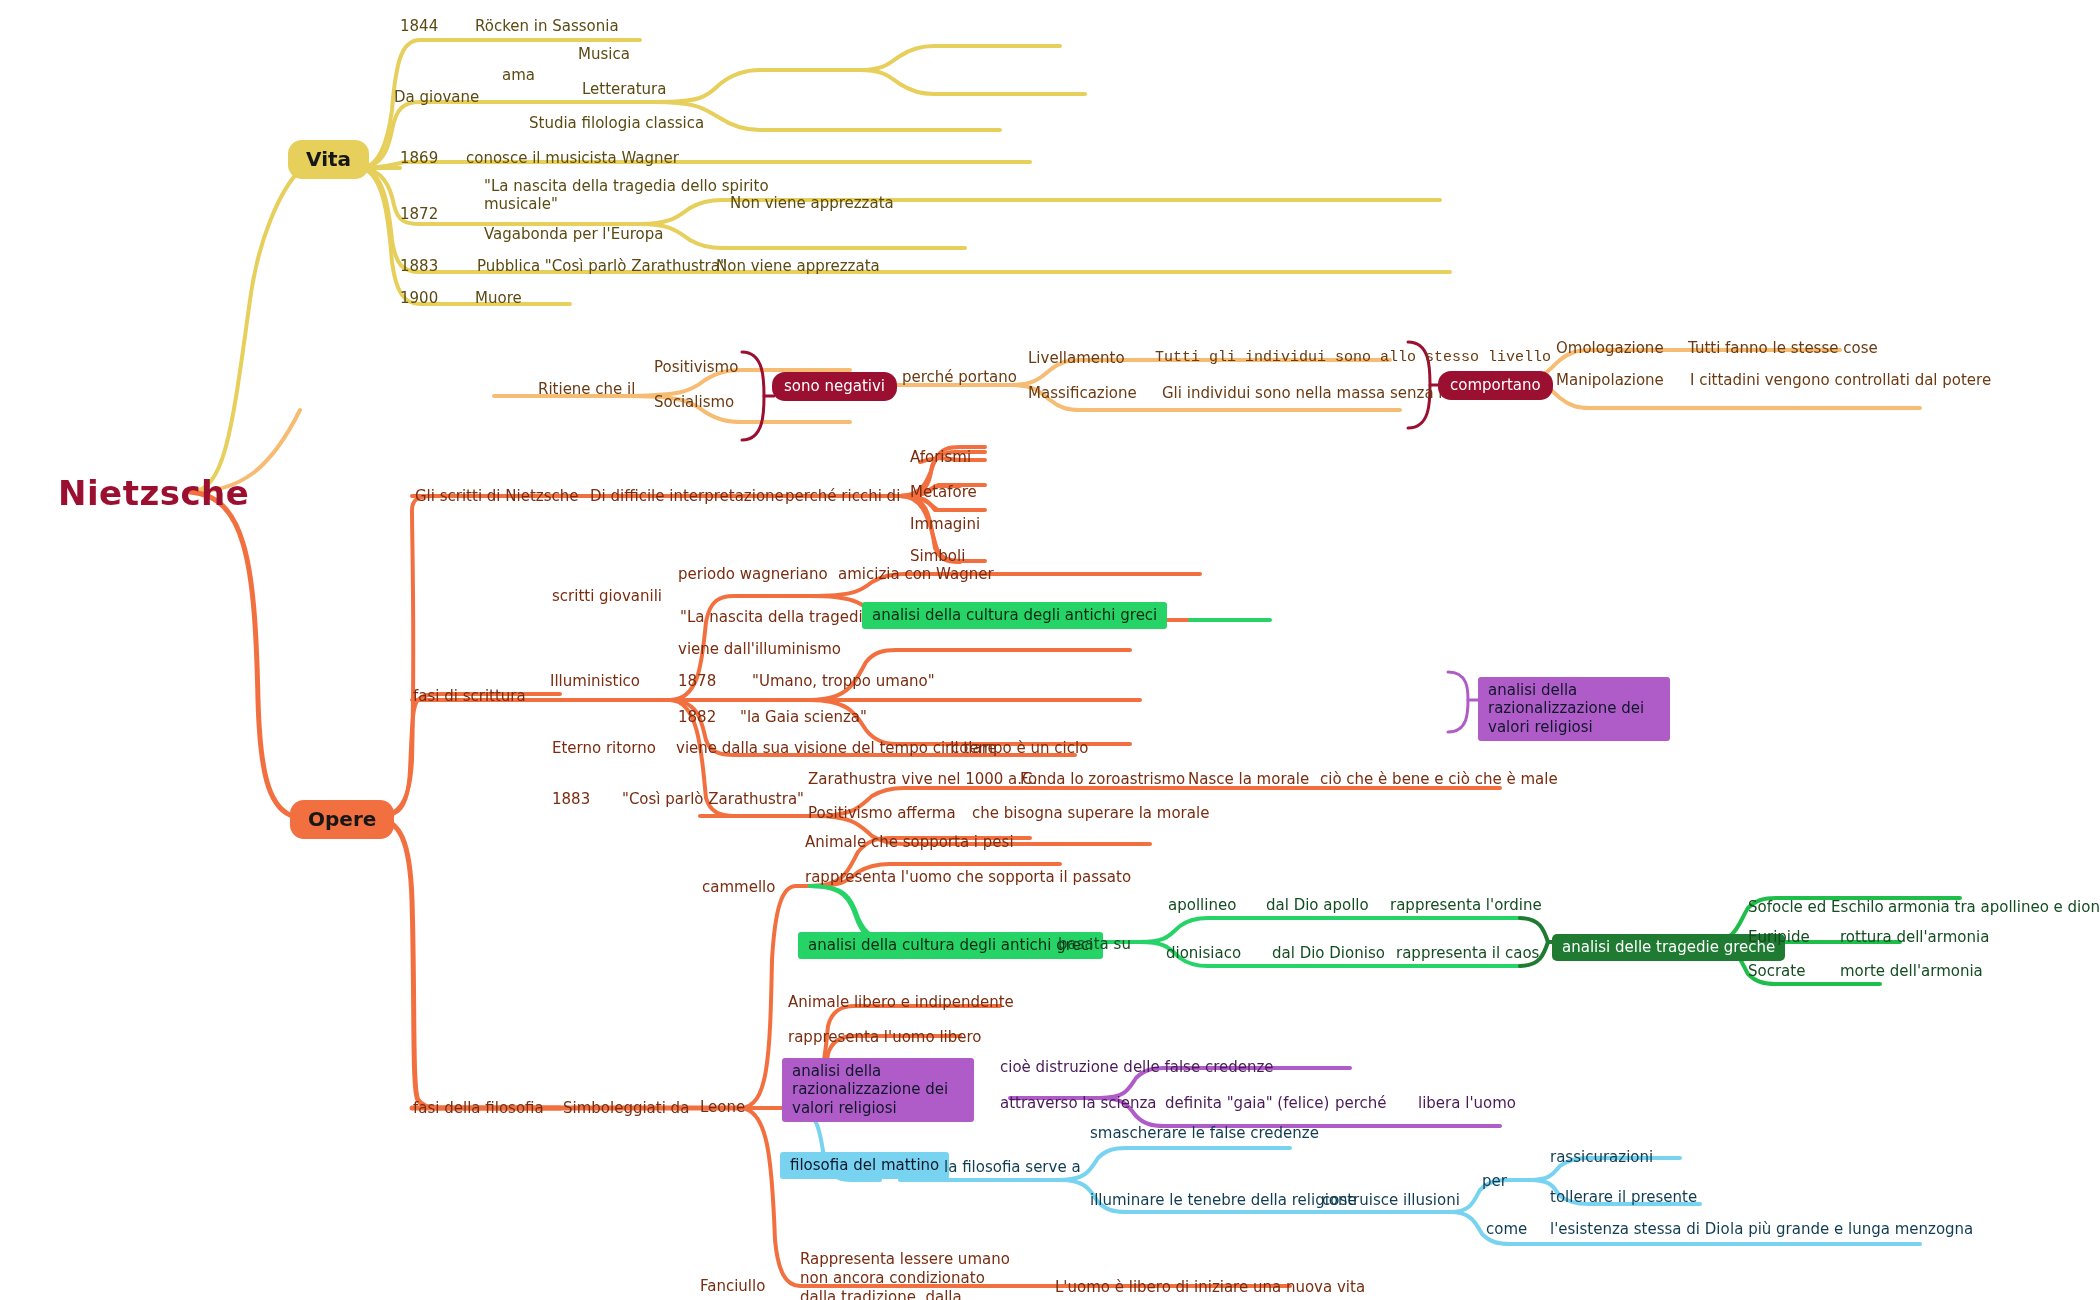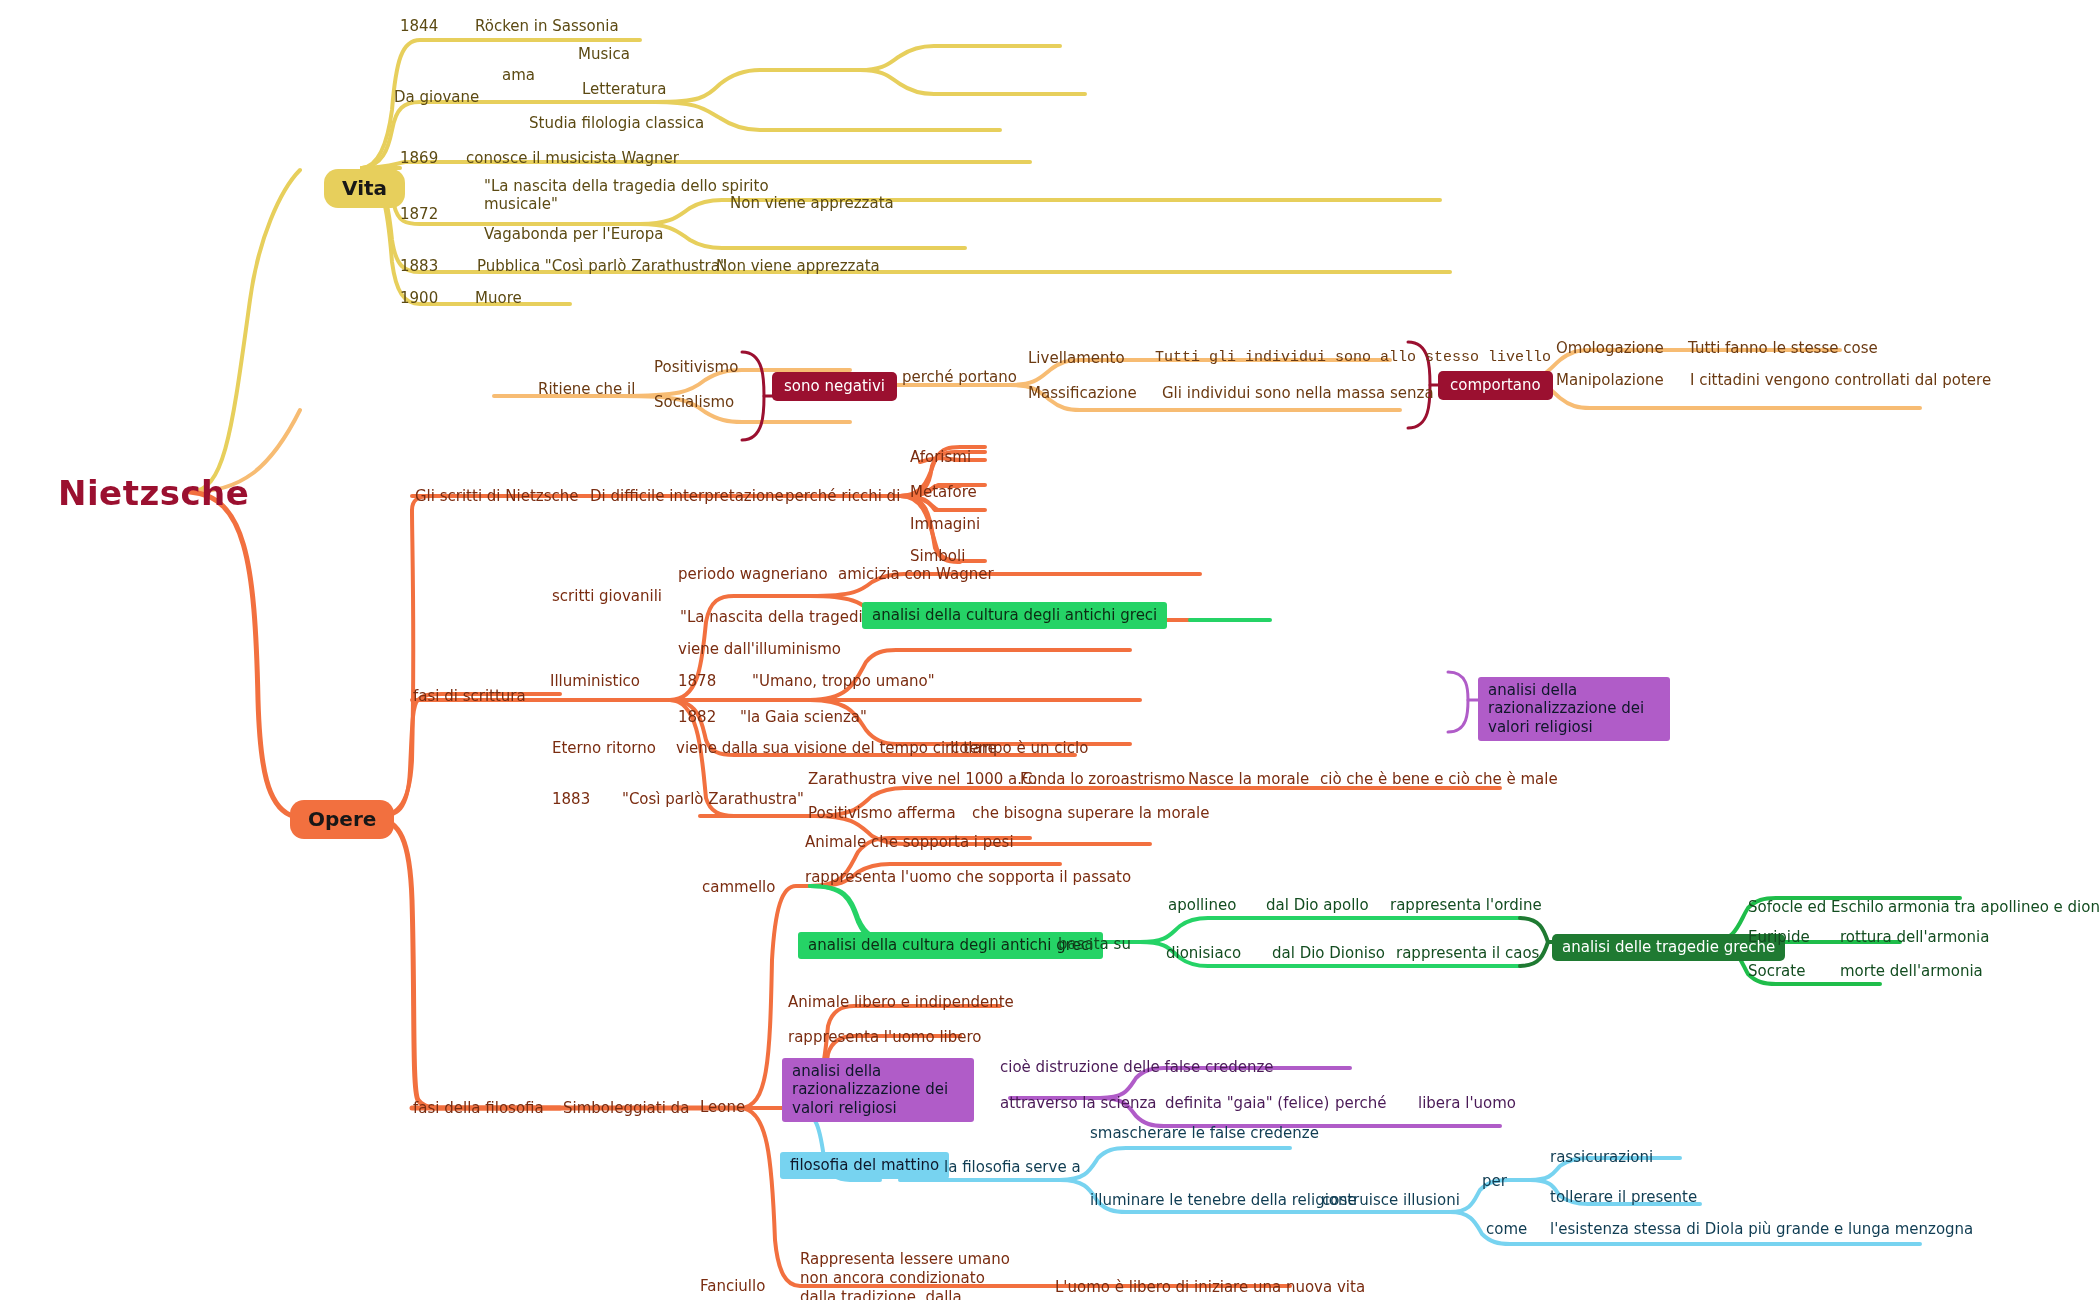--- a/index.html
+++ b/index.html
@@ -28,21 +28,21 @@
   .t{font-size:15px;color:#6b2b16;}
   .t.yellow{color:#5c4a13;}
   .t.orangeBr{color:#7a2c10;}
   .t.greenBr{color:#134d20;}
   .t.purpleBr{color:#4a1a57;}
   .t.cyanBr{color:#0f3c52;}
   .t.amberBr{color:#6b3a12;}
 
   
   .chip{display:inline-block;padding:4px 10px 5px 10px;border-radius:3px;font-size:15px;}
-  .chip.darkred{background:#9b1030;color:#ffffff;border-radius:5px;font-size:15px;padding:5px 12px 6px 12px;}
+  .chip.darkred{background:#9b1030;color:#ffffff;border-radius:13px;font-size:15px;padding:5px 12px 6px 12px;}
   .chip.green{background:#25d366;color:#0d2b13;}
   .chip.greendark{background:#1f7a32;color:#ffffff;border-radius:5px;}
   .chip.purple{background:#b05cc8;color:#0f172a;}
   .chip.cyan{background:#77d3f0;color:#0f172a;}
   .multi{white-space:normal;}
 </style>
 </head>
 <body>
 
 <div id="canvas">
@@ -186,21 +186,21 @@
       <path d="M1530,1180 C1552,1180 1554,1188 1560,1196 C1568,1202 1576,1204 1588,1204 L1700,1204" stroke="#77d3f0" stroke-width="4"></path>
       <path d="M1450,1212 C1472,1212 1476,1224 1482,1234 C1490,1242 1498,1244 1510,1244 L1920,1244" stroke="#77d3f0" stroke-width="4"></path>
 
       <path d="M815,1286 L1040,1286" stroke="#f2703f" stroke-width="4"></path>
       <path d="M1040,1286 L1290,1286" stroke="#f2703f" stroke-width="4"></path>
     </g>
   </svg>
 
   <div class="node root" style="left:58px;top:473px;">Nietzsche</div>
 
-  <div class="node" style="left:288px;top:169px;margin-left:36px;">
+  <div class="node" style="left:288px;top:140px;">
     <span class="pill vita">Vita</span>
   </div>
   <div class="node t yellow" style="left:400px;top:17px;">1844</div>
   <div class="node t yellow" style="left:475px;top:17px;">Röcken in Sassonia</div>
   <div class="node t yellow" style="left:394px;top:88px;">Da giovane</div>
   <div class="node t yellow" style="left:502px;top:66px;">ama</div>
   <div class="node t yellow" style="left:578px;top:45px;">Musica</div>
   <div class="node t yellow" style="left:582px;top:80px;">Letteratura</div>
   <div class="node t yellow" style="left:529px;top:114px;">Studia filologia classica</div>
   <div class="node t yellow" style="left:400px;top:149px;">1869</div>

